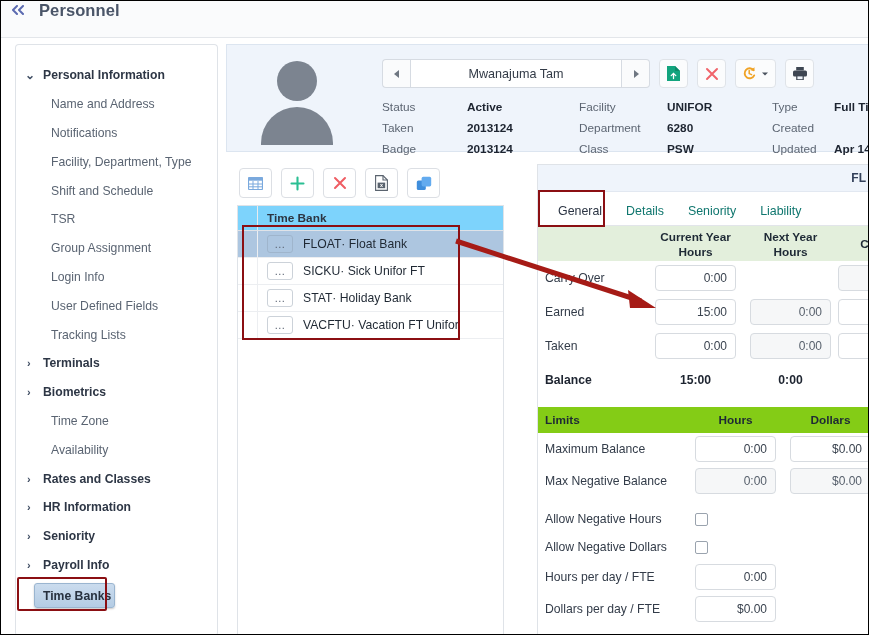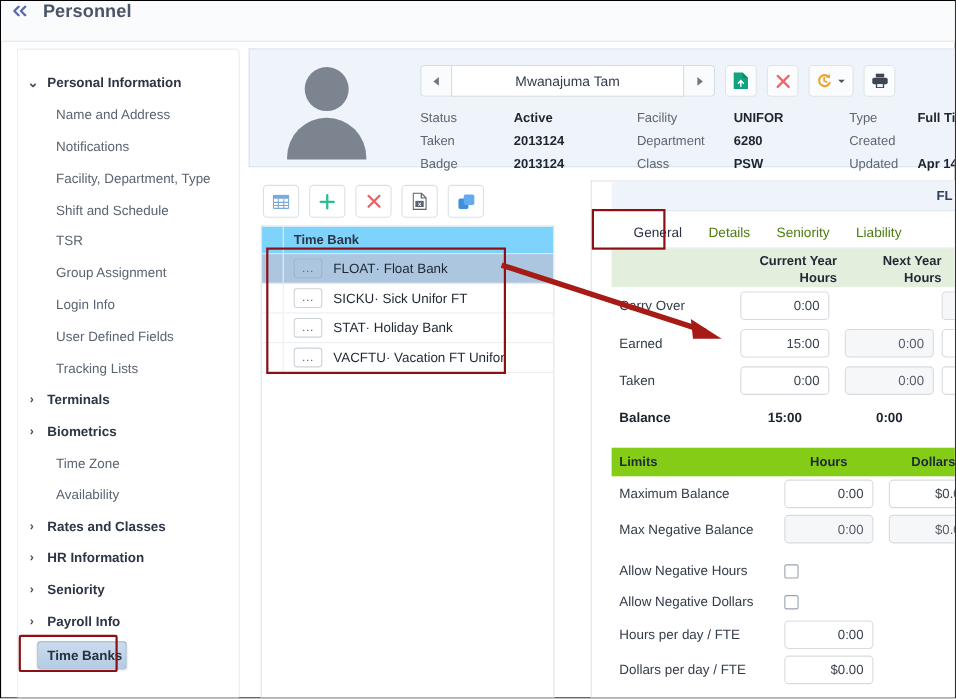--- a/index.html
+++ b/index.html
@@ -226,57 +226,56 @@
   }
 
   
   .detail-panel {
     position: absolute; left: 536px; top: 163px;
     width: 333px; height: 472px;
     background: #ffffff;
     border: 1px solid #dfe3e8;
     border-right: none; border-bottom: none;
     overflow: hidden;
-    padding-left: 18px;
   }
   .detail-titlebar {
     height: 27px;
     background: #eff4fb;
     border-bottom: 1px solid #e2e8f1;
     display: flex; align-items: center; justify-content: flex-end;
     padding-right: 4px;
     font-size: 12px; font-weight: bold; color: #33405a;
   }
   .tabs {
     height: 34px;
     display: flex; align-items: flex-end;
     border-bottom: 1px solid #e2e5ea;
     padding-left: 8px;
   }
   .tab {
     padding: 0 12px 7px 12px;
-    font-size: 12.4px; color: #4d7c0f;
+    font-size: 12.4px; color: #0f766e;
     cursor: pointer;
   }
   .tab.active { color: #2b3443; }
   .redbox-tab {
     position: absolute; left: 537px; top: 189px;
     width: 67px; height: 37px;
     border: 2.5px solid #8b0f13;
     pointer-events: none;
   }
 
   .grid-head {
     height: 35px;
     background: #e3efdc;
     display: grid;
     grid-template-columns: 110px 95px 95px 60px;
     align-items: center;
     font-size: 11.8px; font-weight: bold; color: #1e2935;
-    text-align: right;
+    text-align: center;
     padding-top: 2px;
   }
   .grid-head .c { line-height: 15px; }
   .grid-row {
     height: 34px;
     display: grid;
     grid-template-columns: 110px 95px 95px 60px;
     align-items: center;
   }
   .grid-row .rl {

